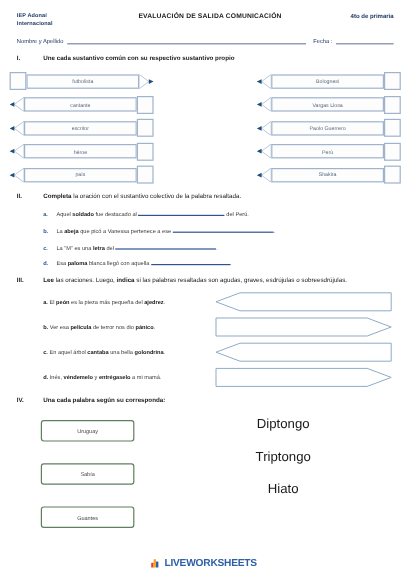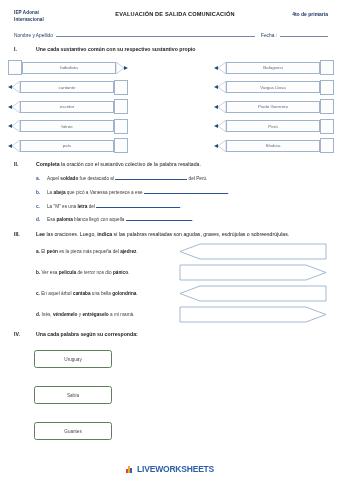--- a/index.html
+++ b/index.html
@@ -341,20 +341,25 @@
       <span class="sec-text">Una cada palabra según su corresponda:</span>
     </div>
   </div>
 
   <div class="iv-wrap">
     <div class="iv-left">
       <div class="iv-box">Uruguay</div>
       <div class="iv-box">Sabía</div>
       <div class="iv-box">Guantes</div>
     </div>
+    <div class="iv-right">
+      <div class="iv-term">Diptongo</div>
+      <div class="iv-term">Triptongo</div>
+      <div class="iv-term">Hiato</div>
+    </div>
   </div>
 
   <div class="footer">
     <div class="lw">
       <span class="lw-bars">
         <i style="height:4px;background:#e8402a;"></i>
         <i style="height:7px;background:#f5a623;"></i>
         <i style="height:5px;background:#2f5fa8;"></i>
       </span>
       <span class="lw-name">LIVEWORKSHEETS</span>

